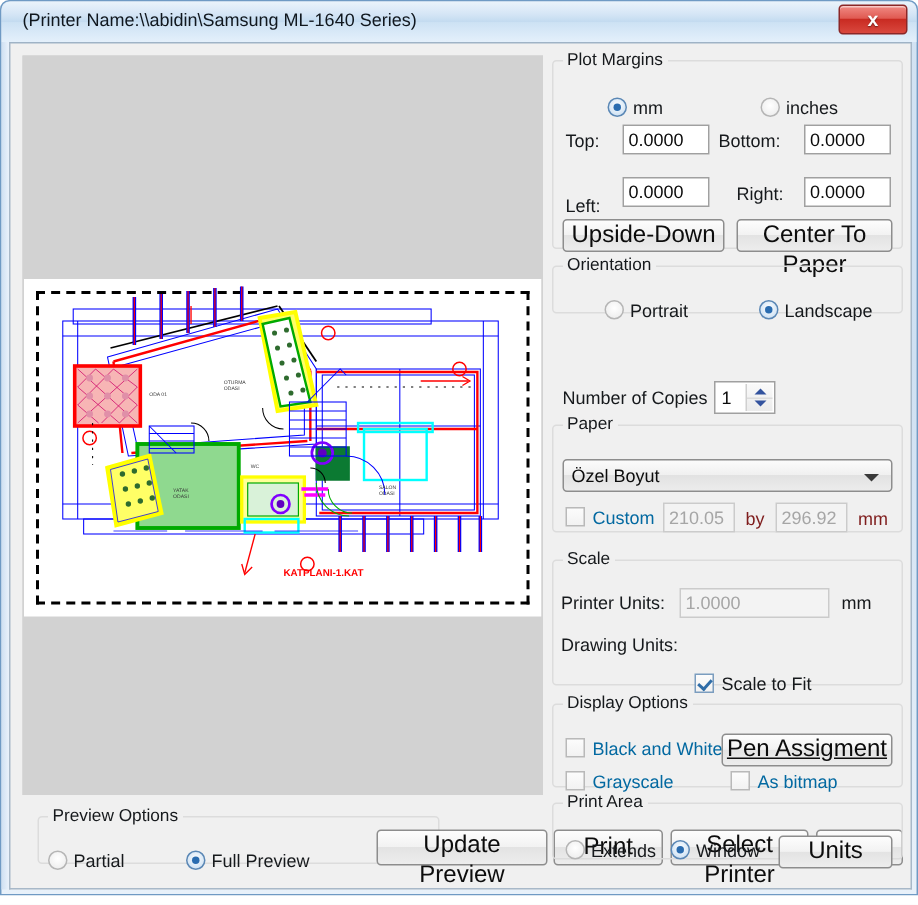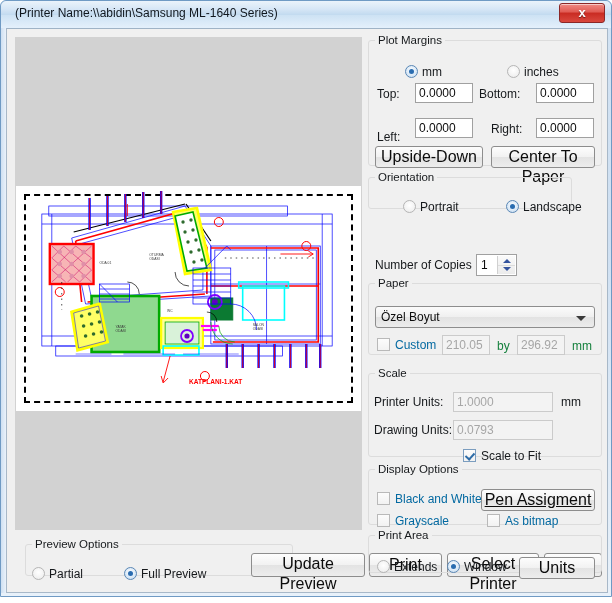--- a/index.html
+++ b/index.html
@@ -141,21 +141,21 @@
     font-size: 11.5px;
     color: #16191c;
   }
 
   .lbl {
     position: absolute;
     font-size: 12px;
     color: #16191c;
     white-space: nowrap;
   }
-  .lbl.dim { color: #15803d; }
+  .lbl.dim { color: #7f1d1d; }
 
   
   .tbox {
     position: absolute;
     box-sizing: border-box;
     border: 1px solid #a0a0a0;
     background: #ffffff;
     font-family: "Liberation Sans", sans-serif;
     font-size: 12px;
     color: #0b0b0b;
@@ -629,21 +629,21 @@
 
         <div class="lbl" style="left:8px; top:84px;">Left:</div>
         <input class="tbox" style="left: 46px; top: 72px; width: 58px;" readonly="" value="0.0000">
         <div class="lbl" style="left:122px; top:76px;">Right:</div>
         <input class="tbox" style="left: 167px; top: 72px; width: 58px;" readonly="" value="0.0000">
 
         <button class="btn" style="left:6px; top:100px; width:108px; height:22px;">Upside-Down</button>
         <button class="btn" style="left:122px; top:100px; width:104px; height:22px;">Center To Paper</button>
       </fieldset>
 
-      <fieldset class="grp" style="left:361px; top:142px; width:204px; height:38px;">
+      <fieldset class="grp" style="left:361px; top:142px; width:234px; height:38px;">
         <legend>Orientation</legend>
         <div class="radio" style="left:34px; top:17px;">
           <span class="mark"></span><span>Portrait</span>
         </div>
         <div class="radio on" style="left:137px; top:17px;">
           <span class="mark"></span><span>Landscape</span>
         </div>
       </fieldset>
 
       <div class="lbl" style="left:368px; top:229px;">Number of Copies :</div>
@@ -670,21 +670,20 @@
         <div class="lbl dim" style="left:203px; top:50px;">mm</div>
       </fieldset>
 
       <fieldset class="grp" style="left:361px; top:338px; width:234px; height:90px;">
         <legend>Scale</legend>
         <div class="lbl" style="left:5px; top:16px;">Printer Units:</div>
         <input class="tbox disabled" style="left: 84px; top: 13px; width: 100px;" readonly="" disabled="" value="1.0000">
         <div class="lbl" style="left:192px; top:16px;">mm</div>
 
         <div class="lbl" style="left:5px; top:44px;">Drawing Units:</div>
-        <input class="tbox disabled" style="left: 84px; top: 41px; width: 100px;" readonly="" disabled="" value="0.0793">
 
         <div class="chk on" style="left:94px; top:70px;">
           <span class="box"></span><span>Scale to Fit</span>
         </div>
       </fieldset>
 
       <fieldset class="grp" style="left:361px; top:434px; width:234px; height:62px;">
         <legend>Display Options</legend>
         <div class="chk dim" style="left:8px; top:17px;">
           <span class="box"></span><span>Black and White</span>

